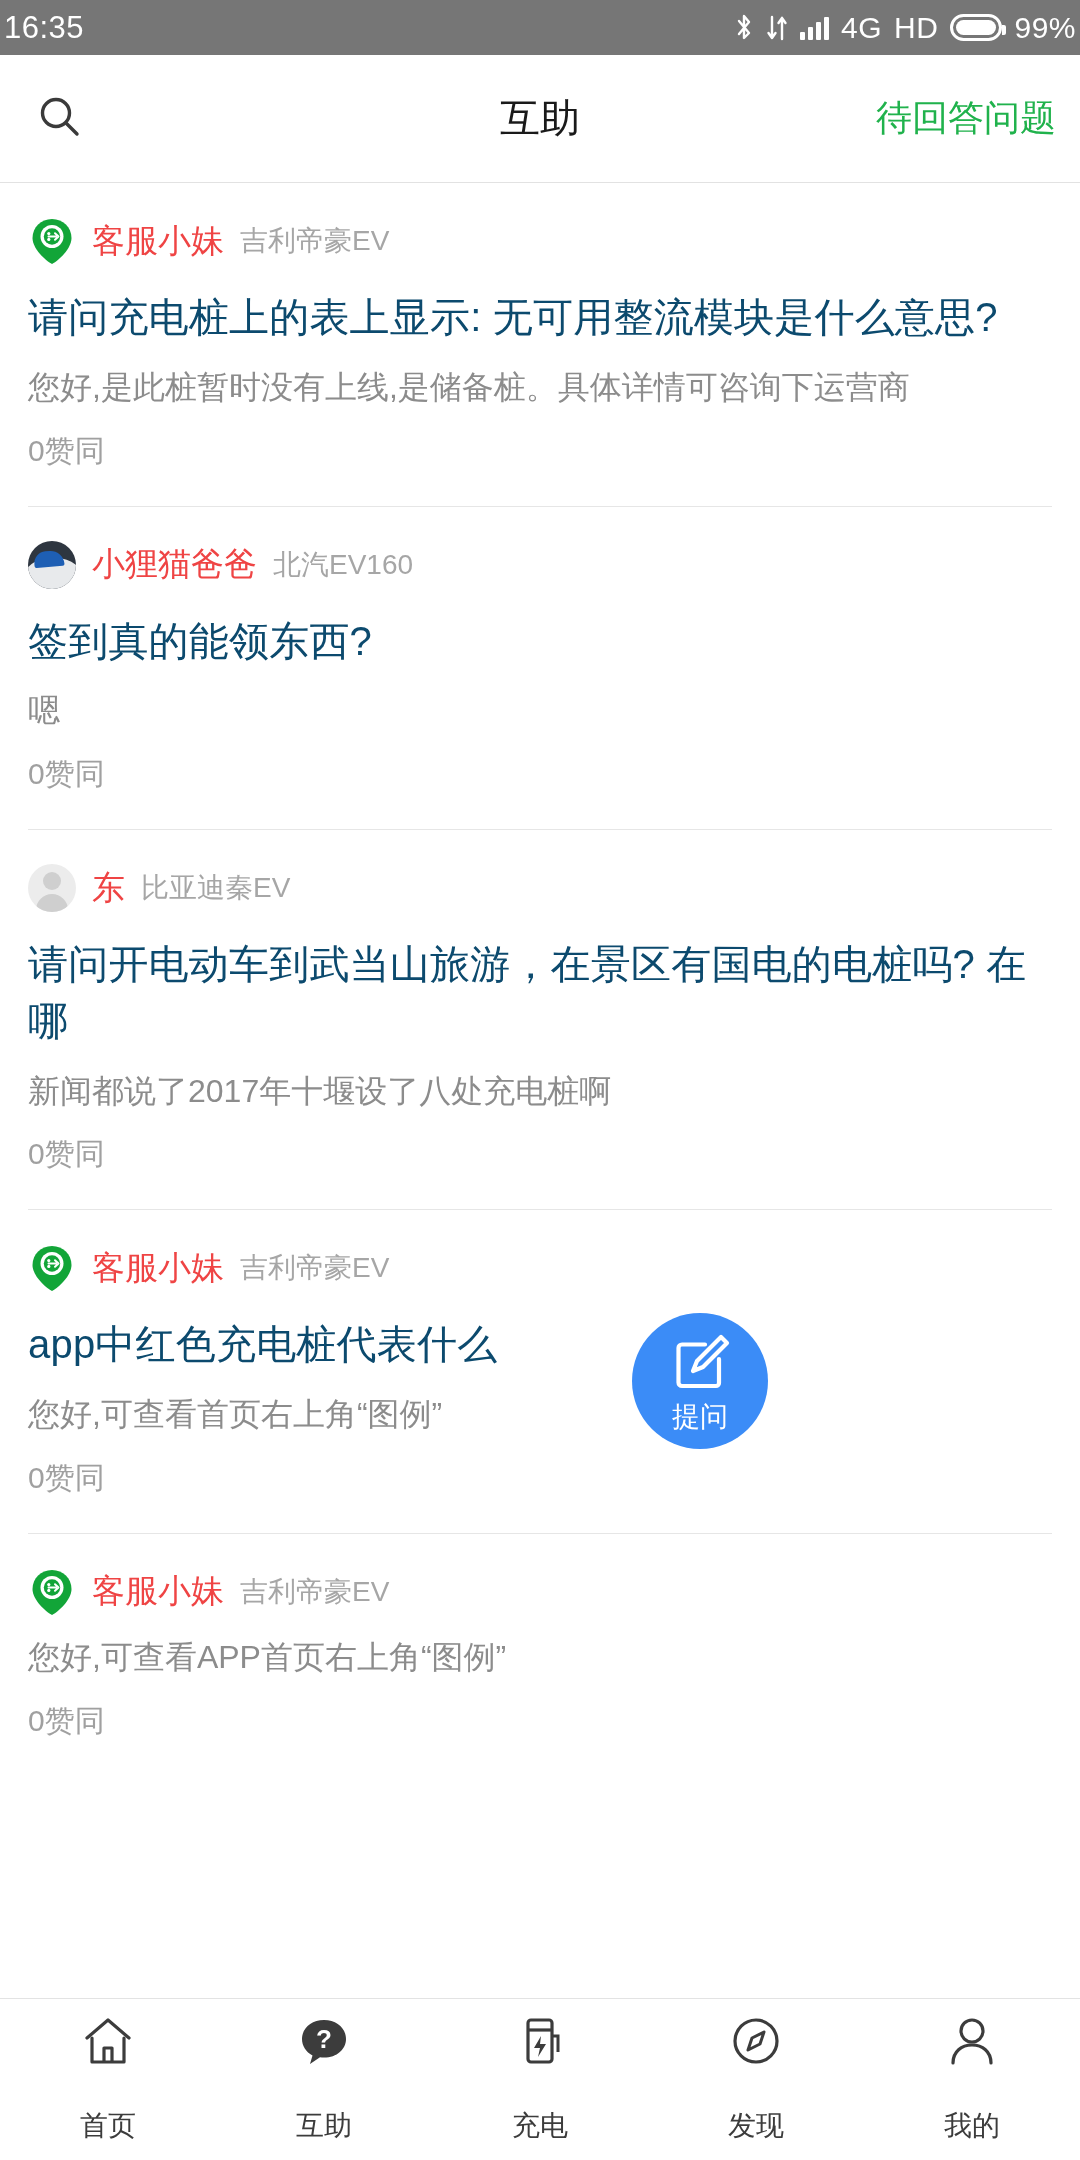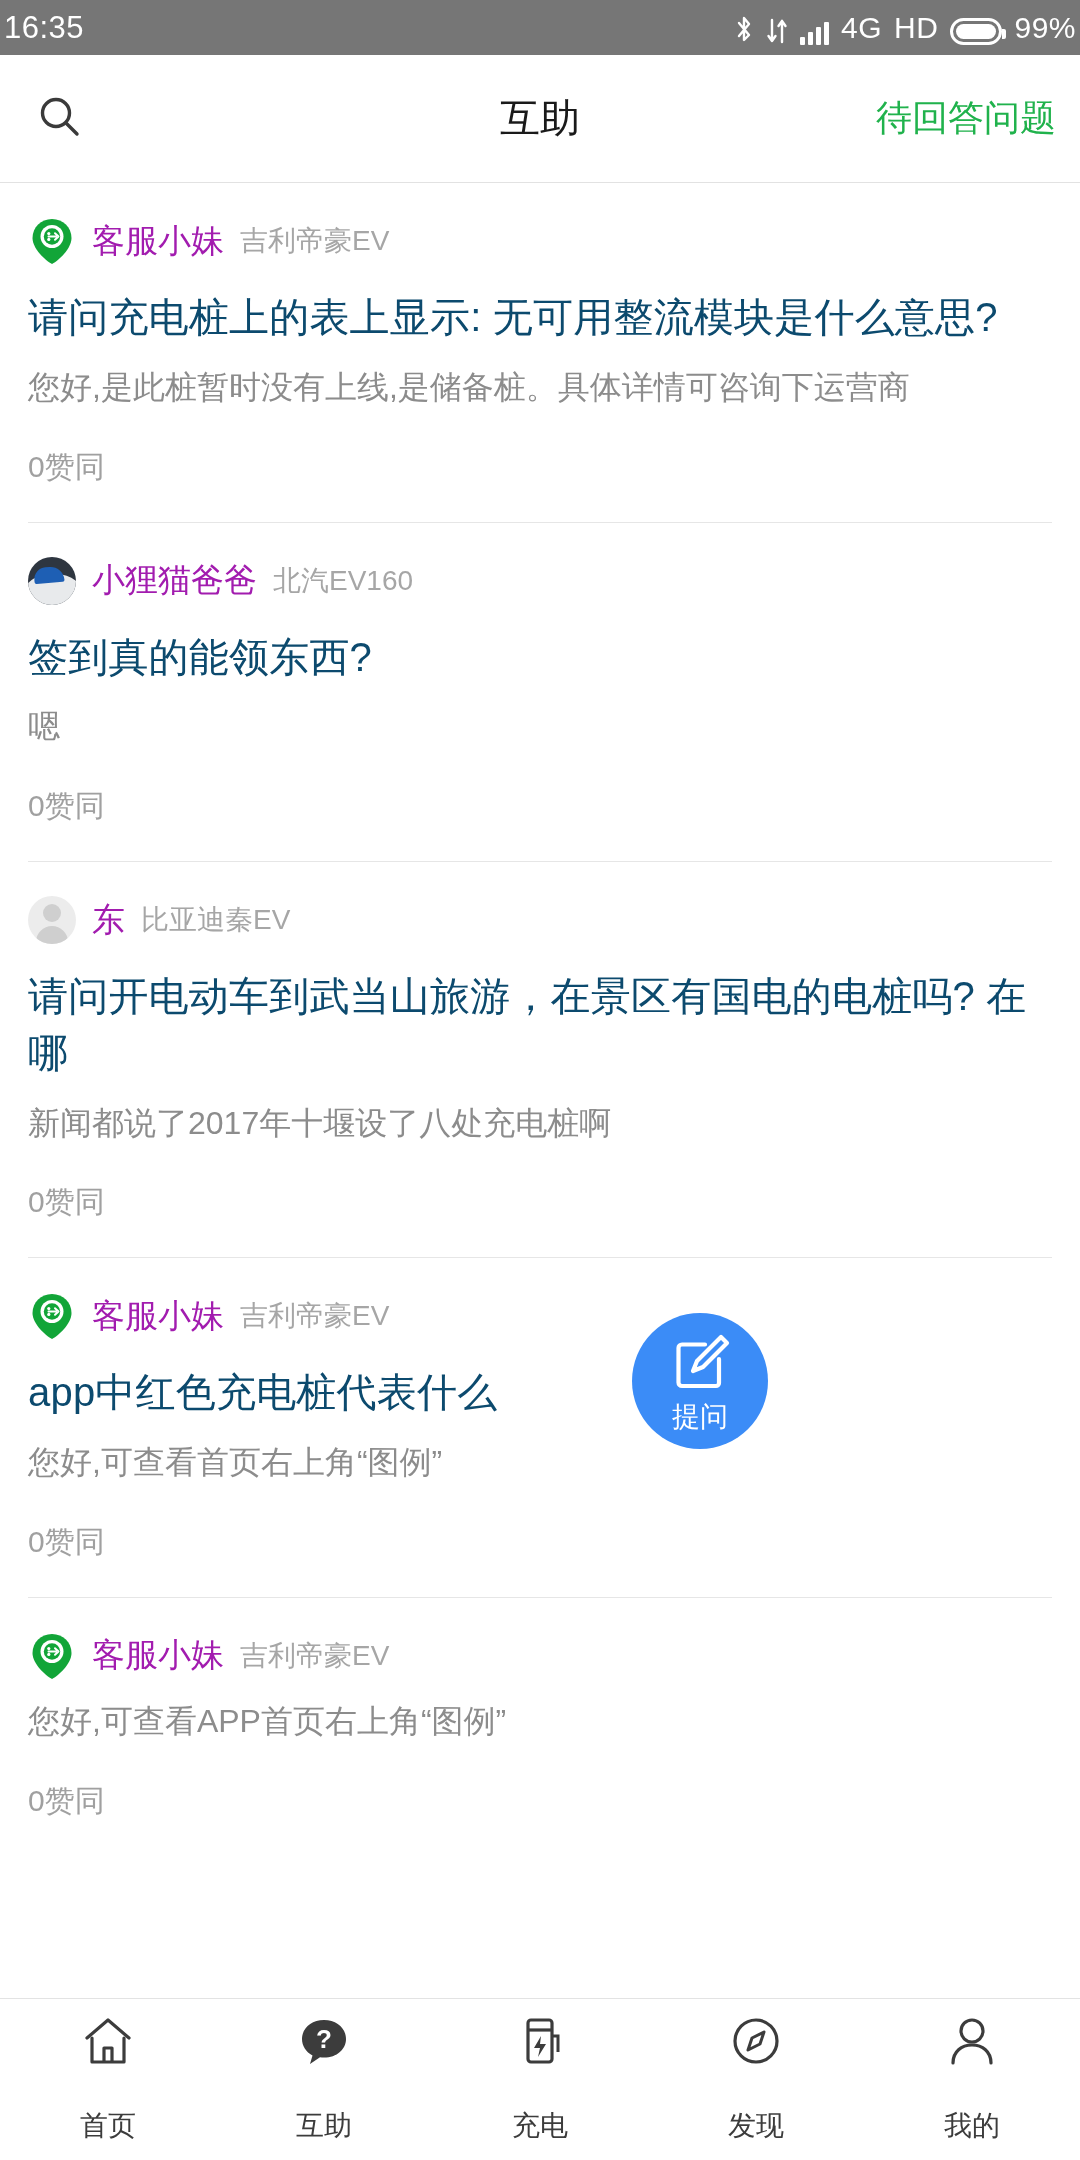--- a/index.html
+++ b/index.html
@@ -9,21 +9,21 @@
     background:#ffffff; position:relative; overflow:hidden;
   }
 
   
   .statusbar{
     height:55px; background:#767676; color:#ffffff;
     display:flex; align-items:center; padding:0 4px;
     font-size:30px; letter-spacing:.5px;
   }
   .sb-time{ font-size:31px; }
-  .sb-right{ margin-left:auto; display:flex; align-items:flex-end; gap:12px; }
+  .sb-right{ margin-left:auto; display:flex; align-items:center; gap:12px; }
   .sb-ico{ display:flex; align-items:center; }
   .sb-text{ font-size:30px; }
   .bars{ display:flex; align-items:flex-end; gap:3px; height:25px; }
   .bars i{ width:5px; background:#fff; display:block; border-radius:1px; }
   .bars i:nth-child(1){ height:8px; }
   .bars i:nth-child(2){ height:13px; }
   .bars i:nth-child(3){ height:18px; }
   .bars i:nth-child(4){ height:23px; }
   .batt{
     width:52px; height:27px; border:3px solid #fff; border-radius:14px;
@@ -81,32 +81,32 @@
   }
   .avatar-default:before{
     content:""; position:absolute; left:15px; top:8px; width:18px; height:18px;
     border-radius:50%; background:#cfcfcf;
   }
   .avatar-default:after{
     content:""; position:absolute; left:8px; top:30px; width:32px; height:26px;
     border-radius:16px 16px 0 0; background:#cfcfcf;
   }
 
-  .author-name{ font-size:33px; color:#a21caf; }
+  .author-name{ font-size:33px; color:#ef4444; }
   .author-car{ font-size:28px; color:#a6a6a6; }
 
   .q-title{
     font-size:40px; color:#0c4a6e; line-height:1.42;
     margin-top:24px; letter-spacing:.2px;
   }
   .q-answer{
     font-size:32px; color:#8c8c8c; line-height:1.46; margin-top:18px;
   }
   .q-votes{
-    font-size:30px; color:#a0a0a0; margin-top:36px; padding-bottom:34px;
+    font-size:30px; color:#a0a0a0; margin-top:20px; padding-bottom:34px;
   }
 
   
   .fab{
     position:absolute; left:632px; top:1313px;
     width:136px; height:136px; border-radius:50%;
     background:#3b8cf7; color:#fff;
     display:flex; flex-direction:column; align-items:center;
     justify-content:center; gap:2px; z-index:20;
   }

